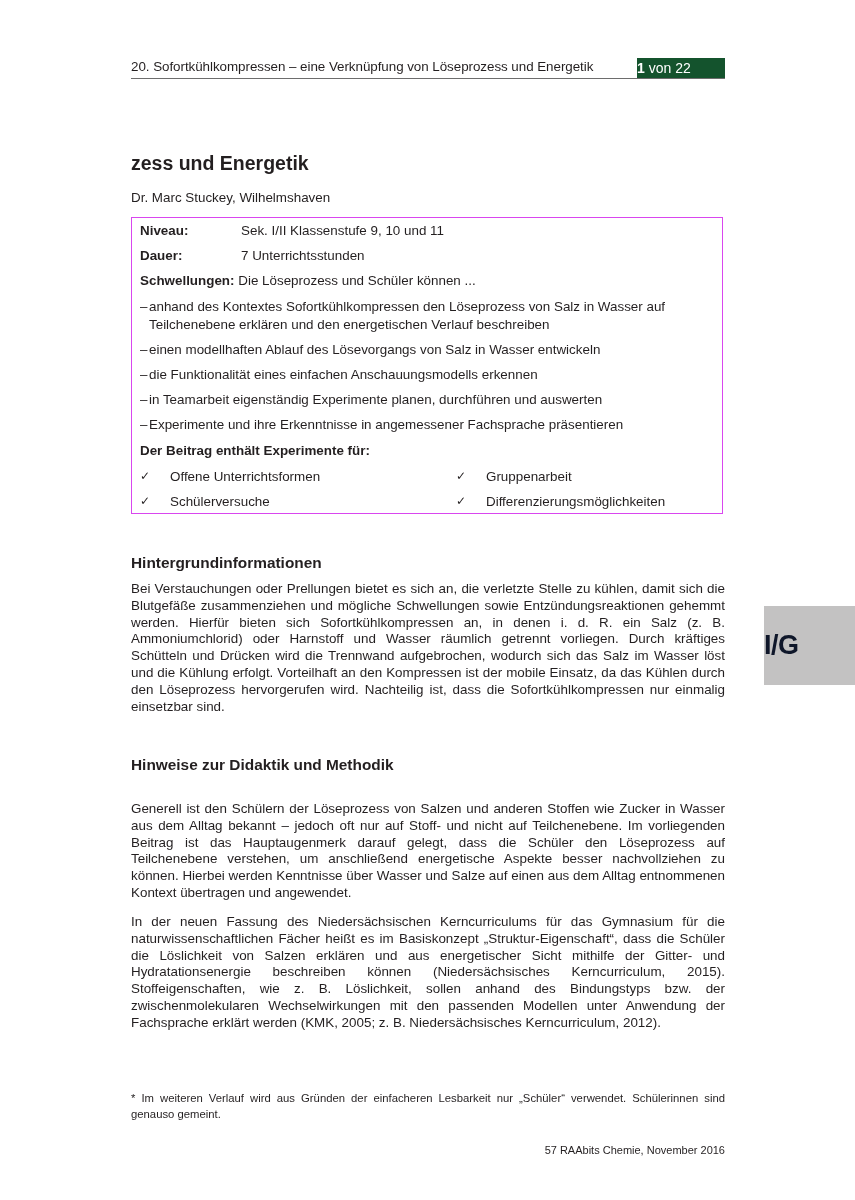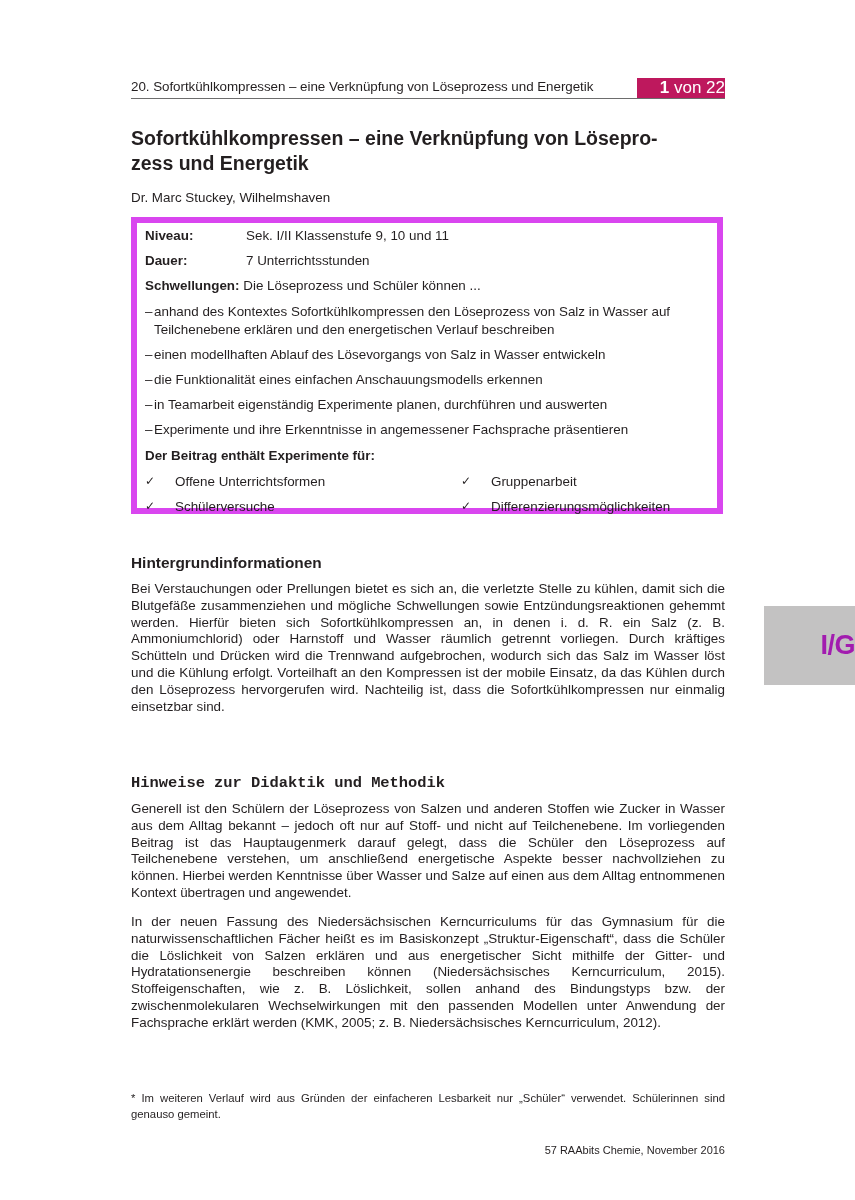--- a/index.html
+++ b/index.html
@@ -15,41 +15,40 @@
       font-family: "Liberation Sans", sans-serif;
       color: #231f20;
     }
     .running-header {
       position: absolute;
       left: 131px;
       top: 58px;
       width: 594px;
       height: 20px;
       border-bottom: 1px solid #6d6d6d;
-      margin-top: 20px;
     }
     .running-title {
       position: absolute;
       left: 0;
       top: 1px;
       font-size: 13.4px;
       letter-spacing: -0.05px;
       white-space: nowrap;
     }
     .page-badge {
       position: absolute;
       right: 0;
       top: 0;
       width: 88px;
       height: 20px;
-      background: #be185d;
+      background: #14532d;
       color: #ffffff;
-      font-size: 17px;
+      font-size: 14px;
       line-height: 20px;
-      text-align: right;
+      text-align: left;
     }
     .page-badge b { font-weight: bold; }
 
     .doc-title {
       position: absolute;
       left: 131px;
       top: 126px;
       width: 600px;
       font-size: 19.5px;
       font-weight: bold;
@@ -62,21 +61,21 @@
       top: 190px;
       font-size: 13.4px;
     }
 
     .info-box {
       position: absolute;
       left: 131px;
       top: 217px;
       width: 592px;
       height: 297px;
-      border: 6px solid #d946ef;
+      border: 1px solid #d946ef;
       box-sizing: border-box;
       font-size: 13.4px;
     }
     .info-row {
       position: absolute;
       left: 8px;
       white-space: nowrap;
     }
     .info-row .lbl {
       font-weight: bold;
@@ -160,41 +159,41 @@
       font-size: 11px;
       white-space: nowrap;
     }
     .side-tab {
       position: absolute;
       left: 764px;
       top: 606px;
       width: 91px;
       height: 79px;
       background: #c3c2c2;
-      color: #a21caf;
+      color: #0f172a;
       font-size: 27px;
       font-weight: bold;
       line-height: 79px;
-      text-align: right;
+      text-align: left;
       letter-spacing: -0.5px;
     }
   </style>
 </head>
 <body>
 
 <div class="running-header">
   <span class="running-title">20. Sofortkühlkompressen – eine Verknüpfung von Löseprozess und Energetik</span>
   <div class="page-badge">
     <b>1</b>
     <span>von 22</span>
   </div>
 </div>
 
 <h1 class="doc-title">
-  <span>Sofortkühlkompressen – eine Verknüpfung von Lösepro-</span><br>
+  <br>
   <span>zess und Energetik</span>
 </h1>
 <div class="author">Dr. Marc Stuckey, Wilhelmshaven</div>
 
 <div class="info-box">
   <div class="info-row" style="top:5px;">
     <span class="lbl">Niveau:</span>
     <span class="val">Sek. I/II Klassenstufe 9, 10 und 11</span>
   </div>
   <div class="info-row" style="top:30px;">
@@ -243,21 +242,21 @@
   </div>
   <div class="mat-item" style="left:324px; top:276px;">
     <span class="check">✓</span>
     <span class="mtxt">Differenzierungsmöglichkeiten</span>
   </div>
 </div>
 
 <h2 class="section-heading" style="top:554px;">Hintergrundinformationen</h2>
 <p class="body-para" style="top:581px;">Bei Verstauchungen oder Prellungen bietet es sich an, die verletzte Stelle zu kühlen, damit sich die Blutgefäße zusammenziehen und mögliche Schwellungen sowie Ent­zündungsreaktionen gehemmt werden. Hierfür bieten sich Sofortkühlkompressen an, in denen i. d. R. ein Salz (z. B. Ammoniumchlorid) oder Harnstoff und Wasser räumlich getrennt vorliegen. Durch kräftiges Schütteln und Drücken wird die Trennwand aufge­brochen, wodurch sich das Salz im Wasser löst und die Kühlung erfolgt. Vorteilhaft an den Kompressen ist der mobile Einsatz, da das Kühlen durch den Löseprozess hervor­gerufen wird. Nachteilig ist, dass die Sofortkühlkompressen nur einmalig einsetzbar sind.</p>
 
-<h2 class="section-heading" style="top:774px;font-family:Liberation Mono, monospace;">Hinweise zur Didaktik und Methodik</h2>
+<h2 class="section-heading" style="top:756px;">Hinweise zur Didaktik und Methodik</h2>
 <p class="body-para" style="top:801px;">Generell ist den Schülern der Löseprozess von Salzen und anderen Stoffen wie Zucker in Wasser aus dem Alltag bekannt – jedoch oft nur auf Stoff- und nicht auf Teilchene­bene. Im vorliegenden Beitrag ist das Hauptaugenmerk darauf gelegt, dass die Schü­ler den Löseprozess auf Teilchenebene verstehen, um anschließend energetische As­pekte besser nachvollziehen zu können. Hierbei werden Kenntnisse über Wasser und Salze auf einen aus dem Alltag entnommenen Kontext übertragen und angewendet.</p>
 <p class="body-para" style="top:914px;">In der neuen Fassung des Niedersächsischen Kerncurriculums für das Gymnasium für die naturwissenschaftlichen Fächer heißt es im Basiskonzept „Struktur-Eigenschaft“, dass die Schüler die Löslichkeit von Salzen erklären und aus energetischer Sicht mit­hilfe der Gitter- und Hydratationsenergie beschreiben können (Niedersächsisches Kerncurriculum, 2015). Stoffeigenschaften, wie z. B. Löslichkeit, sollen anhand des Bindungstyps bzw. der zwischenmolekularen Wechselwirkungen mit den passenden Modellen unter Anwendung der Fachsprache erklärt werden (KMK, 2005; z. B. Nieder­sächsisches Kerncurriculum, 2012).</p>
 
 <p class="footnote">* Im weiteren Verlauf wird aus Gründen der einfacheren Lesbarkeit nur „Schüler“ verwendet. Schülerinnen sind genauso gemeint.</p>
 
 <div class="footer-source">57 RAAbits Chemie, November 2016</div>
 
 <div class="side-tab">I/G</div>
 
 </body></html>

